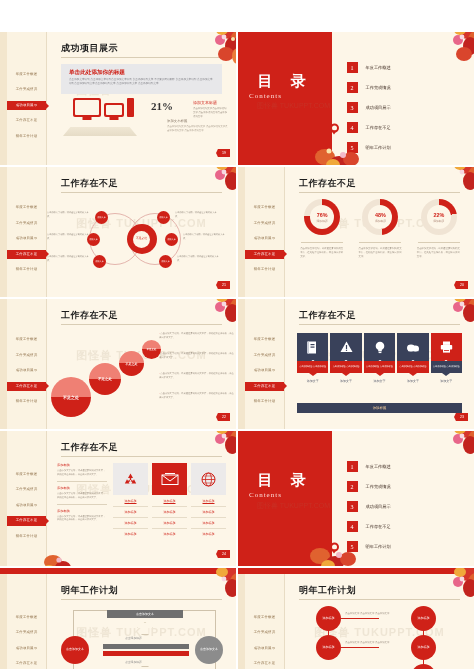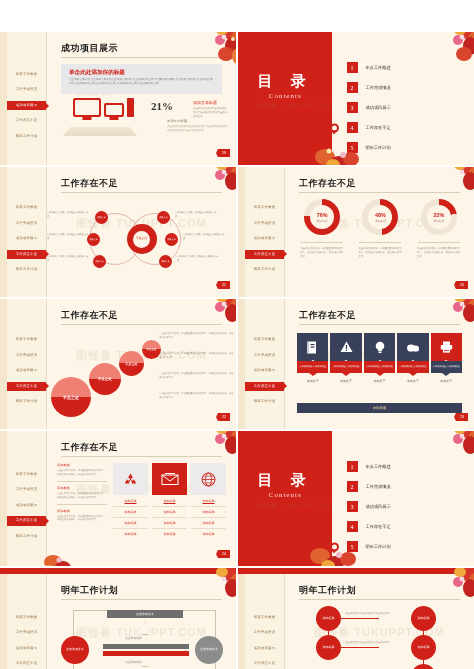--- a/index.html
+++ b/index.html
@@ -90,22 +90,22 @@
   .toc-left {
     position:absolute; left:0; top:0; bottom:0; width:40%;
     background:#cf2118;
   }
   .toc-h {
     position:absolute; left:0; width:40%; top:40px;
     text-align:center; color:#fff;
     font-size:15px; font-weight:bold; letter-spacing:7px;
   }
   .toc-sub {
-    position:absolute; left:0; width:40%; top:60px;
-    text-align:center; color:#ffdcd8;
+    position:absolute; left:11px; width:40%; top:60px;
+    text-align:left; color:#ffdcd8;
     font-family:"Liberation Serif", serif;
     font-size:7px; letter-spacing:1px;
   }
   .toc-list {
     position:absolute; left:46%; top:30px;
     display:flex; flex-direction:column; gap:9px;
   }
   .toc-row { display:flex; align-items:center; gap:8px; position:relative; }
   .toc-num {
     width:11px; height:11px; background:#cf2118; color:#fff;

